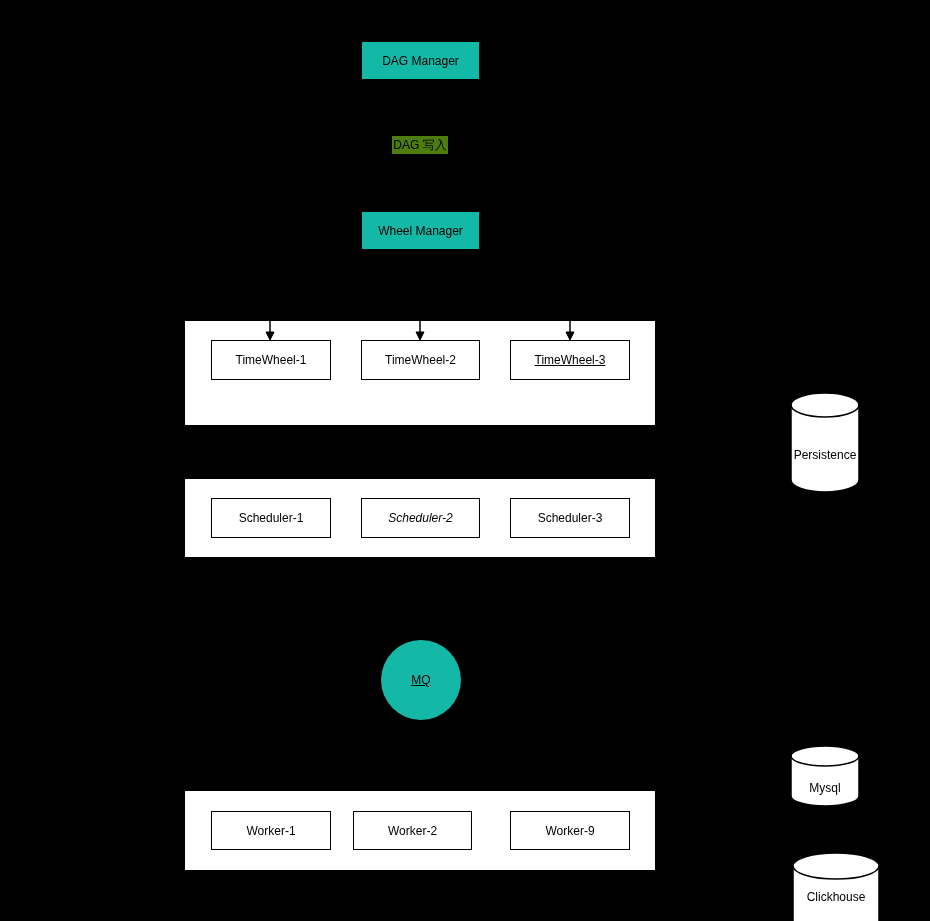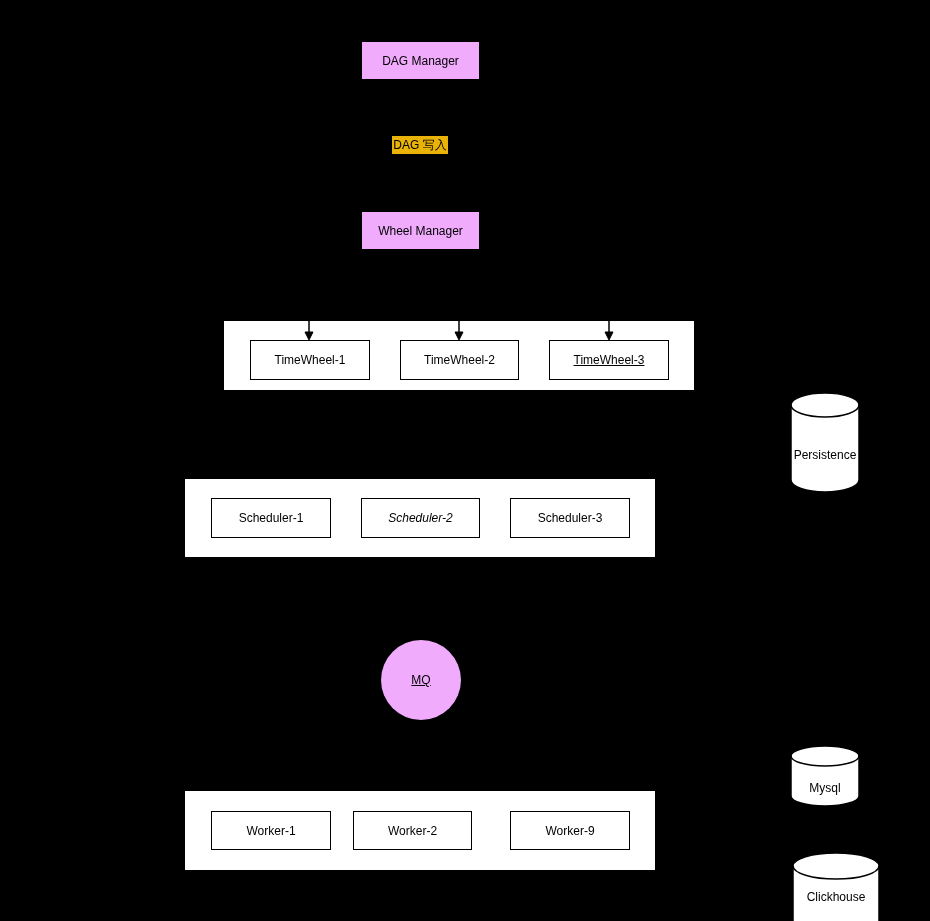--- a/index.html
+++ b/index.html
@@ -5,42 +5,42 @@
   html,body{margin:0;padding:0;}
   body{
     width:930px;height:921px;
     background:#000000;
     overflow:hidden;
     position:relative;
     font-family:"Liberation Sans",sans-serif;
   }
   .node{
     position:absolute;
-    background:#f0abfc;
+    background:#14b8a6;
     border:1px solid #000000;
     box-sizing:border-box;
     display:flex;align-items:center;justify-content:center;
     font-size:12px;color:#000000;
     text-align:center;
   }
   .group{
     position:absolute;
     background:#ffffff;
   }
   .group .inner{
     position:absolute;
     background:#ffffff;
     border:1px solid #000000;
     box-sizing:border-box;
     display:flex;align-items:center;justify-content:center;
     font-size:12px;color:#000000;
   }
   .edge-label{
     position:absolute;
-    background:#eab308;
+    background:#4d7c0f;
     color:#000000;
     font-size:12px;
     display:flex;align-items:center;justify-content:center;
     white-space:nowrap;
   }
   .circle{border-radius:50%;text-decoration:underline;}
   .cyl{position:absolute;}
   .cyl svg{position:absolute;left:0;top:0;}
   .cyl .cyl-label{
     position:absolute;left:0;width:100%;
@@ -52,21 +52,21 @@
 <body>
 
 <div style="position:absolute;left:0;top:0;width:930px;height:921px;">
 
   <div class="node" style="left:361px;top:41px;width:119px;height:39px;">DAG Manager</div>
 
   <div class="edge-label" style="left:392px;top:136px;width:56px;height:18px;">DAG 写入</div>
 
   <div class="node" style="left:361px;top:211px;width:119px;height:39px;">Wheel Manager</div>
 
-  <div class="group" style="left:185px;top:321px;width:470px;height:69px;margin-left:39px;">
+  <div class="group" style="left:185px;top:321px;width:470px;height:104px;">
     <svg class="arrows" width="470" height="20" viewBox="0 0 470 20">
       <g stroke="#000" fill="#000">
         <line x1="85" y1="0" x2="85" y2="12" stroke-width="1.5"></line>
         <polygon points="81,11 89,11 85,19"></polygon>
         <line x1="235" y1="0" x2="235" y2="12" stroke-width="1.5"></line>
         <polygon points="231,11 239,11 235,19"></polygon>
         <line x1="385" y1="0" x2="385" y2="12" stroke-width="1.5"></line>
         <polygon points="381,11 389,11 385,19"></polygon>
       </g>
     </svg>

